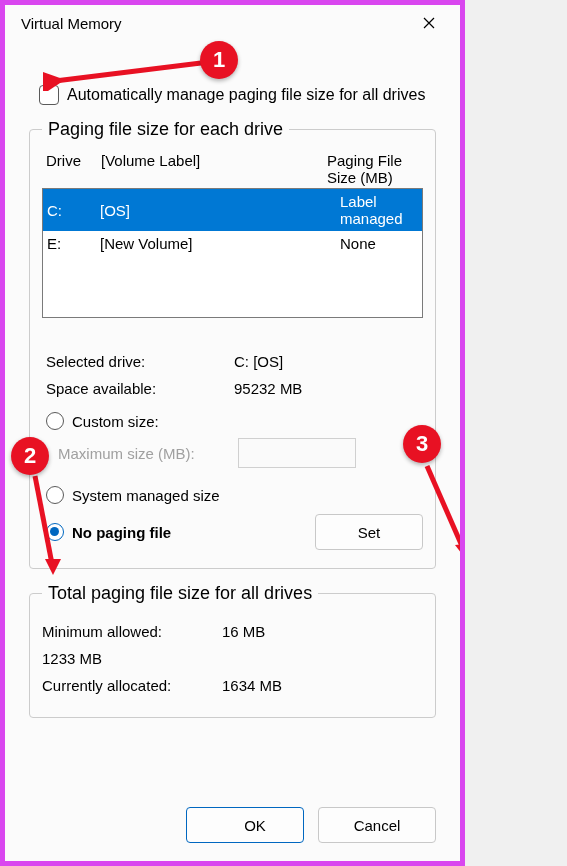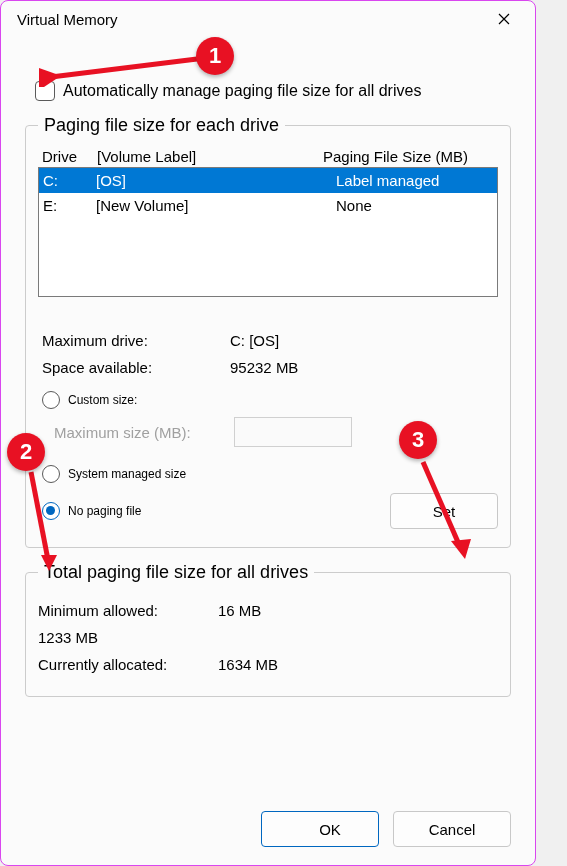--- a/index.html
+++ b/index.html
@@ -1,17 +1,17 @@
 <!DOCTYPE html>
 <html><head>
   <meta charset="utf-8">
   <style>
     * { box-sizing: border-box; margin: 0; padding: 0; font-family: "Segoe UI", Arial, sans-serif; }
     body { background: #f0f0f0; width: 567px; height: 866px; position: relative; }
-    .window { width: 536px; height: 866px; background: #fbfbfb; border: 1px solid #d946ef; border-radius: 8px; position: relative; overflow: hidden; }
+    .window { width: 465px; height: 866px; background: #fbfbfb; border: 5px solid #d946ef; border-radius: 0; position: relative; overflow: hidden; }
     .titlebar { display: flex; align-items: center; justify-content: space-between; height: 36px; padding: 0 8px 0 16px; }
     .titlebar-text { font-size: 15px; color: #000; }
     .close-btn { width: 46px; height: 32px; display: flex; align-items: center; justify-content: center; cursor: pointer; }
     .close-btn svg { width: 12px; height: 12px; }
     .content { padding: 12px 24px 18px 24px; }
     .checkbox-row { display: flex; align-items: center; margin: 32px 0 8px 10px; }
     .checkbox { width: 20px; height: 20px; border: 1.5px solid #5a5a5a; border-radius: 4px; margin-right: 8px; cursor: pointer; background: #fff; }
     fieldset { border: 1px solid #ccc; border-radius: 4px; margin-top: 14px; padding: 8px 12px 18px 12px; }
     legend { font-size: 18px; padding: 0 6px; }
     .drive-header { display: flex; padding: 4px 4px 2px 4px; font-size: 15px; }
@@ -20,21 +20,21 @@
     .dh-size { flex: 1; margin-left: 31px; }
     .drive-list { border: 1px solid #7a7a7a; background: #fff; height: 130px; overflow: auto; }
     .drive-row { display: flex; padding: 4px 2px 4px 2px; font-size: 15px; align-items: center; cursor: pointer; }
     .drive-row.selected { background: #0078d4; color: #fff; }
     .dr-letter { width: 55px; padding-left: 2px; }
     .dr-label { width: 240px; }
     .dr-size { flex: 1; }
     .info-block { margin-top: 30px; padding-left: 4px; }
     .info-row { display: flex; font-size: 15px; padding: 5px 0; }
     .info-row .lbl { width: 188px; }
-    .radio-row { display: flex; align-items: center; margin: 10px 0 4px 4px; font-size: 12px; cursor: pointer; }
+    .radio-row { display: flex; align-items: center; margin: 10px 0 4px 4px; font-size: 15px; cursor: pointer; }
     .radio { width: 18px; height: 18px; border: 1.5px solid #5a5a5a; border-radius: 50%; margin-right: 8px; position: relative; background: #fff; }
     .radio.checked { border-color: #0067c0; }
     .radio.checked::after { content: ''; position: absolute; top: 3px; left: 3px; width: 9px; height: 9px; border-radius: 50%; background: #0067c0; }
     .sizes-block { margin-top: 6px; padding-left: 16px; }
     .size-row { display: flex; align-items: center; margin: 8px 0; font-size: 15px; color: #a0a0a0; }
     .size-row .lbl { width: 180px; }
     .size-input { width: 118px; height: 30px; border: 1px solid #d0d0d0; background: #fafafa; }
     .set-row { display: flex; align-items: center; justify-content: space-between; margin-top: 10px; }
     .btn { height: 36px; border: 1px solid #c8c8c8; background: #fdfdfd; border-radius: 4px; font-size: 15px; cursor: pointer; display: flex; align-items: center; justify-content: center; }
     .btn.primary { border-color: #0067c0; padding-left: 20px; }
@@ -85,21 +85,21 @@
         </div>
         <div class="drive-row">
           <span class="dr-letter">E:</span>
           <span class="dr-label">[New Volume]</span>
           <span class="dr-size">None</span>
         </div>
       </div>
 
       <div class="info-block">
         <div class="info-row">
-          <span class="lbl">Maximum drive:</span>
+          <span class="lbl">Selected drive:</span>
           <span>C:  [OS]</span>
         </div>
         <div class="info-row">
           <span class="lbl">Space available:</span>
           <span>95232 MB</span>
         </div>
       </div>
 
       <div class="radio-row">
         <div class="radio"></div>
@@ -112,21 +112,21 @@
           <input class="size-input" disabled="" style="">
         </div>
       </div>
 
       <div class="radio-row" style="margin-top:18px;">
         <div class="radio"></div>
         <span>System managed size</span>
       </div>
 
       <div class="set-row">
-        <div class="radio-row" style="margin:0 0 0 4px;">
+        <div class="radio-row" style="margin:0 0 0 4px;font-weight:bold;">
           <div class="radio checked"></div>
           <span>No paging file</span>
         </div>
         <button class="btn set-btn">Set</button>
       </div>
     </fieldset>
 
     <fieldset>
       <legend>Total paging file size for all drives</legend>
       <div class="totals-block">

